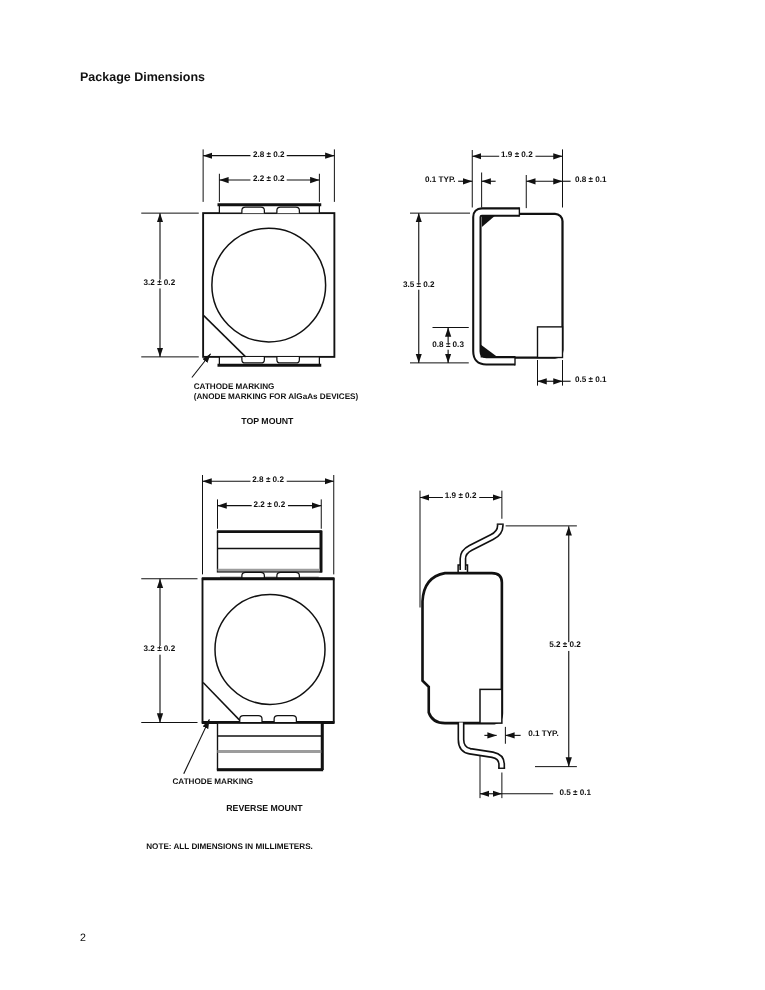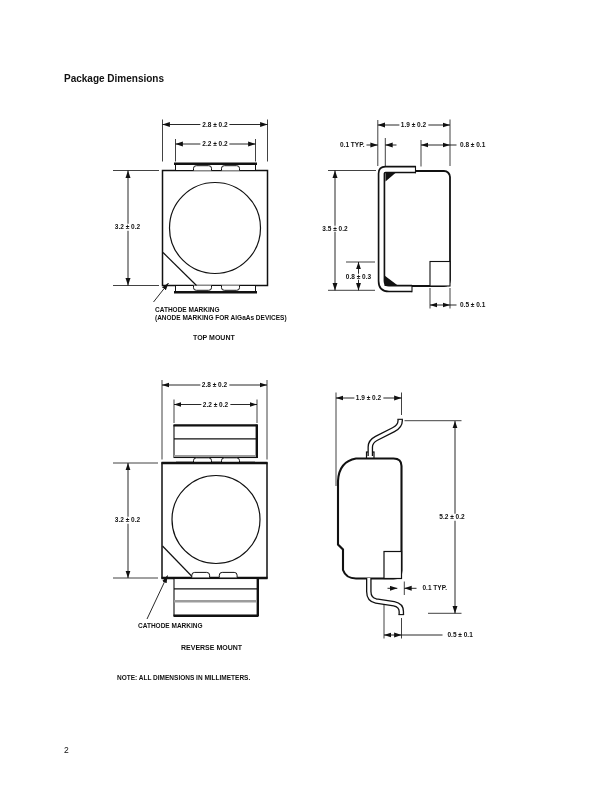--- a/index.html
+++ b/index.html
@@ -1,18 +1,18 @@
 <!DOCTYPE html>
 <html><head>
 <meta charset="utf-8">
 <style>
   html,body{margin:0;padding:0;background:#e8e8e8;}
   .page{position:relative;width:612px;height:792px;background:#ffffff;margin:0 auto;overflow:hidden;
         font-family:"Liberation Sans",sans-serif;color:#111;}
-  .title{position:absolute;left:64px;top:74px;font:bold 10px "Liberation Sans",sans-serif;line-height:1;letter-spacing:0;text-align:right;}
+  .title{position:absolute;left:64px;top:58px;font:bold 10px "Liberation Sans",sans-serif;line-height:1;letter-spacing:0;text-align:right;}
   svg.art{position:absolute;left:0;top:0;z-index:1;}
   .lbl{position:absolute;font:bold 6.5px "Liberation Sans",sans-serif;white-space:nowrap;line-height:1;
        transform:translate(-50%,-50%);background:#fff;padding:0 2px;z-index:2;}
   .lbl.anchor-left{transform:translateY(-50%);}
   .cap{position:absolute;font:bold 7px "Liberation Sans",sans-serif;white-space:nowrap;line-height:1;z-index:2;}
   .cap.small{font-size:6.5px;}
   .pagenum{position:absolute;left:64px;top:746px;font:8.5px "Liberation Sans",sans-serif;line-height:1;z-index:2;}
 </style>
 </head>
 <body>

